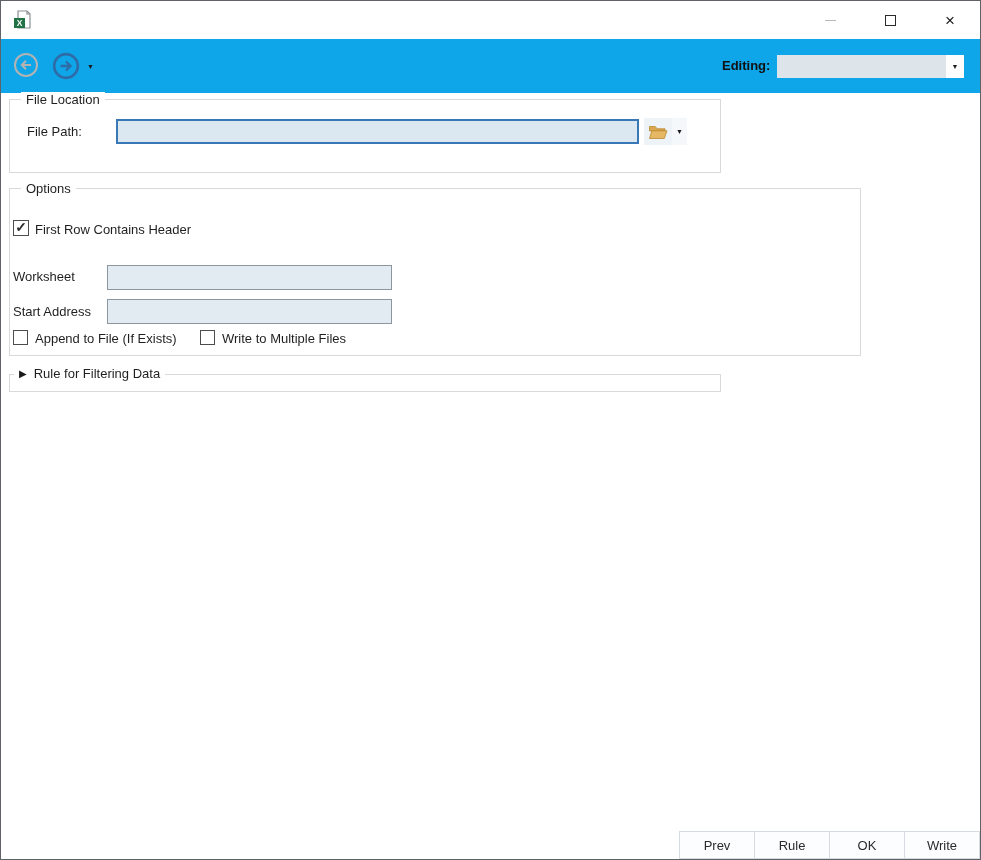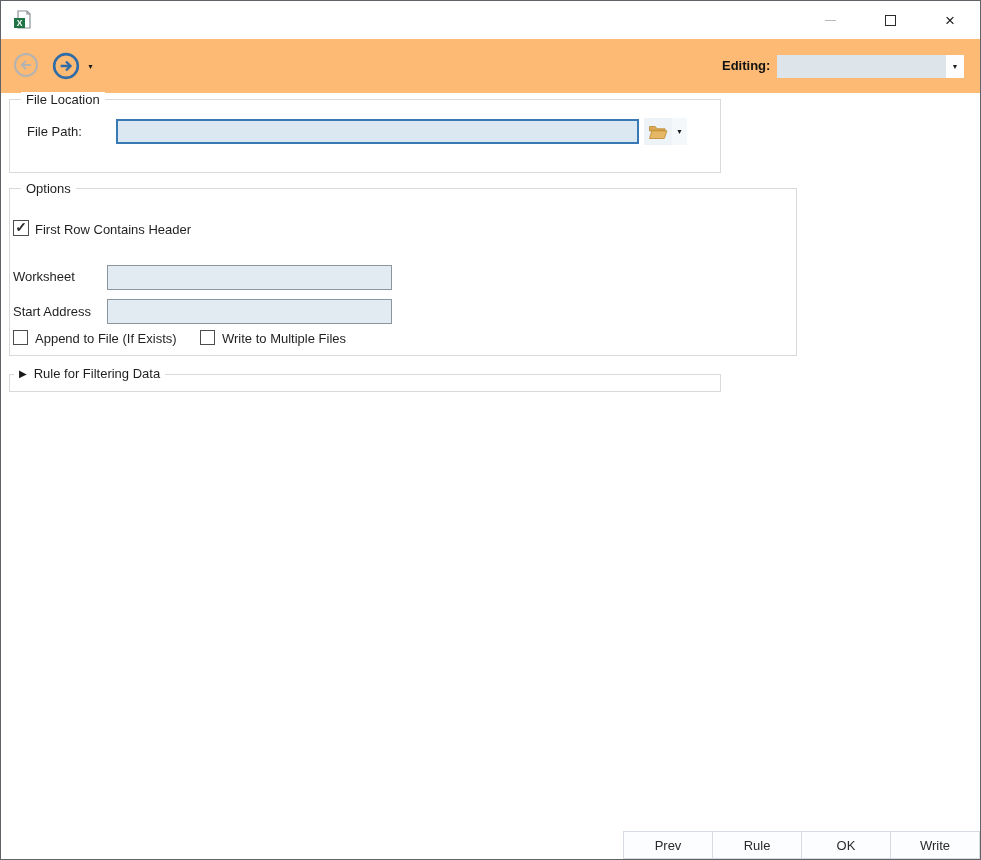--- a/index.html
+++ b/index.html
@@ -12,50 +12,50 @@
   
   .titlebar { position:absolute; top:0; left:0; right:0; height:38px; background:#fff; display:flex; align-items:center; }
   .title-icon { margin-left:10px; width:22px; height:22px; flex:0 0 auto; }
   .title-text { margin-left:9px; font-size:14px; color:#000; white-space:nowrap; }
   .win-controls { position:absolute; right:0; top:0; height:38px; display:flex; }
   .win-btn { width:60px; height:38px; display:flex; align-items:center; justify-content:center; background:#fff; border:none; cursor:default; }
   .min-glyph { width:11px; height:0; border-top:1px solid #b8b8b8; display:inline-block; }
   .max-glyph { width:11px; height:11px; border:1px solid #2b2b2b; display:inline-block; background:transparent; }
   .close-glyph { font-size:17px; line-height:1; color:#1a1a1a; font-weight:400; }
   
-  .toolbar { position:absolute; top:38px; left:0; right:0; height:54px; background:#fdba74; }
+  .toolbar { position:absolute; top:38px; left:0; right:0; height:54px; background:#0ea5e9; }
   .nav-btn { position:absolute; top:13px; width:28px; height:28px; background:transparent; border:none; padding:0; }
   .nav-back { left:11px; color:#b3b3b3; }
   .nav-fwd  { left:51px; color:#2e6ca8; }
   .nav-caret { position:absolute; left:86px; top:24px; font-size:7px; color:#1a1a1a; }
   .editing-label { position:absolute; left:721px; top:19px; font-size:13px; font-weight:600; color:#111; }
   .editing-combo { position:absolute; left:776px; top:16px; width:187px; height:23px; background:#dde4ea; display:flex; }
   .editing-value { flex:1; font-size:12px; padding:4px 6px; color:#222; }
   .editing-arrow-box { width:18px; height:23px; background:#fdfdfd; display:flex; align-items:center; justify-content:center; }
   .caret-down { font-size:7px; color:#1a1a1a; }
   
   .groupbox { position:absolute; border:1px solid #d9d9d9; background:#fff;padding-left:48px; }
   .legend { position:absolute; top:-8px; left:11px; background:#fff; padding:0 5px; font-size:13px; color:#1f1f1f; line-height:15px; white-space:nowrap; }
   #group-file { left:8px; top:98px; width:712px; height:74px; }
-  #group-options { left:8px; top:187px; width:788px; height:168px; }
+  #group-options { left:8px; top:187px; width:852px; height:168px; }
   #group-filter { left:8px; top:373px; width:712px; height:18px; }
   #group-filter .legend { left:4px; top:-9px; display:flex; align-items:center; gap:7px; }
   .collapse-arrow { font-size:10px; color:#1a1a1a; }
   
   .fieldlabel { position:absolute; font-size:13px; color:#1f1f1f; white-space:nowrap; }
   .textinput { position:absolute; background:#e2ebf2; border:1px solid #8d969e; font-size:13px; padding:2px 5px; font-family:"Liberation Sans", sans-serif; color:#111; }
   .filepath-input { left:106px; top:19px; width:523px; height:25px; background:#dce8f1; border:2px solid #3778b5; }
   .folder-btn { position:absolute; left:634px; top:18px; width:28px; height:27px; background:#eef3f8; border:none; display:flex; align-items:center; justify-content:center; padding:0; }
   .folder-caret-btn { position:absolute; left:662px; top:18px; width:15px; height:27px; background:#f5f8fb; border:none; display:flex; align-items:center; justify-content:center; padding:0; }
   
   .cb { position:absolute; width:16px; height:16px; background:#fff; border:1px solid #4d4d4d; display:flex; align-items:center; justify-content:center; }
   .cb .check { font-size:14px; line-height:1; color:#2b2b2b; font-weight:bold; position:relative; top:-1px; }
   
   .footer { position:absolute; right:0px; bottom:0px; display:flex; }
-  .footer-btn { width:90px; height:28px; background:#fcfdfe; border:1px solid #d6dbe1; margin-left:-1px; font-size:13px; color:#2b2b2b; font-family:"Liberation Sans", sans-serif; }
+  .footer-btn { width:76px; height:28px; background:#fcfdfe; border:1px solid #d6dbe1; margin-left:-1px; font-size:13px; color:#2b2b2b; font-family:"Liberation Sans", sans-serif; }
 </style>
 </head>
 <body>
 
 <div class="window">
 
   <div class="titlebar">
     <svg class="title-icon" viewBox="0 0 22 22">
       <path d="M7 2 h9 l3 3 v14 h-12 z" fill="#ffffff" stroke="#8a9096" stroke-width="1.2"></path>
       <path d="M16 2 v3 h3" fill="none" stroke="#8a9096" stroke-width="1.2"></path>

